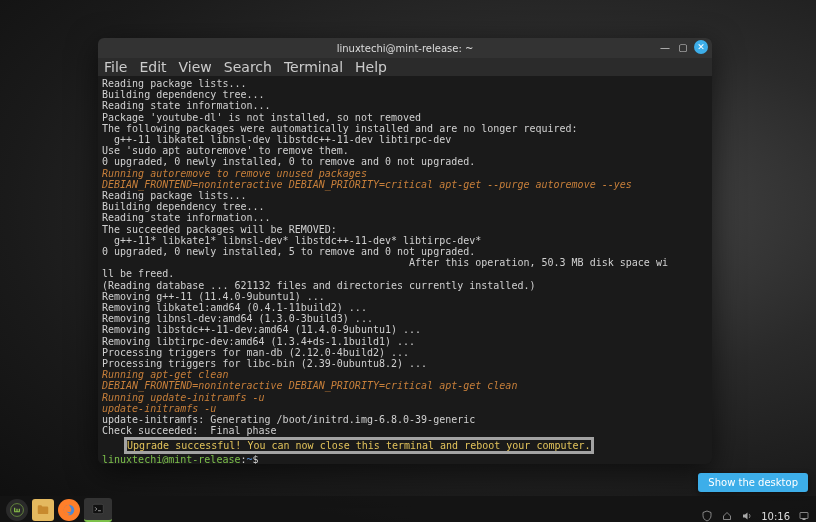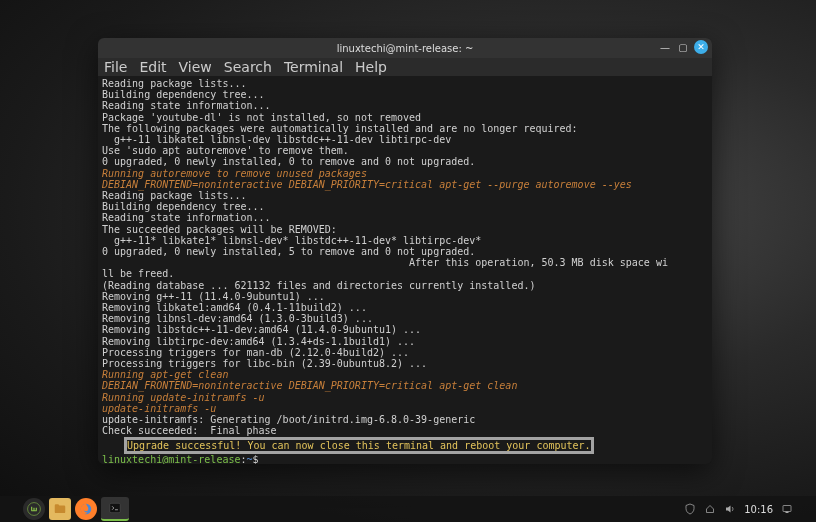--- a/index.html
+++ b/index.html
@@ -47,22 +47,22 @@
   .yellow { color: #e2c35b; }
   .white { color: #d0d0d0; }
   .prompt-user { color: #7cc04a; }
   .prompt-path { color: #5a8fd6; }
   .cursor { display: inline-block; width: 7px; height: 11px; background: #d0d0d0; vertical-align: text-bottom; margin-left: 2px; }
 
   
   .taskbar {
     position: absolute; left: 0; right: 0; bottom: 0; height: 26px;
     background: rgba(20,20,20,0.92);
-    display: flex; align-items: center; justify-content: space-between;
-    padding: 0 23px;
+    display: flex; align-items: flex-end; justify-content: space-between;
+    padding: 0 6px;
     color: #ddd;
   }
   .task-left { display: flex; align-items: center; gap: 4px; }
   .task-right { display: flex; align-items: center; gap: 8px; font-size: 10px; }
   .task-icon {
     width: 22px; height: 22px; display: flex; align-items: center; justify-content: center;
     border-radius: 3px;
   }
   .task-icon.menu { background: #2a2a2a; border-radius: 50%; }
   .task-icon.files { background: #e4b95f; }
@@ -129,20 +129,21 @@
 <span class="orange">Running update-initramfs -u</span>
 <span class="orange">update-initramfs -u</span>
 <span class="white">update-initramfs: Generating /boot/initrd.img-6.8.0-39-generic</span>
 <span class="white">Check succeeded:  Final phase</span>
 <span class="yellow" style="border:3px solid #a3a3a3;display:inline-block;margin-left:22px;">Upgrade successful! You can now close this terminal and reboot your computer.</span>
 <span class="prompt-user">linuxtechi@mint-release</span><span class="white">:</span><span class="prompt-path">~</span><span class="white">$ </span>
 <span class="prompt-user">linuxtechi@mint-release</span><span class="white">:</span><span class="prompt-path">~</span><span class="white">$ </span><span class="white">sudo reboot</span><span class="cursor"></span>
 </div>
   </div>
 
+  <div class="tooltip">Show the desktop</div>
 
   <div class="taskbar">
     <div class="task-left">
       <div class="task-icon menu">
         <svg width="14" height="14" viewBox="0 0 24 24">
             <circle cx="12" cy="12" r="11" fill="#2a2a2a" stroke="#8bc34a" stroke-width="1"></circle>
             <path d="M7 8v6a2 2 0 002 2h6a2 2 0 002-2v-4h-2v4h-2v-4h-2v4H9V8z" fill="#8bc34a"></path>
           </svg>
       </div>
       <div class="task-icon files">

